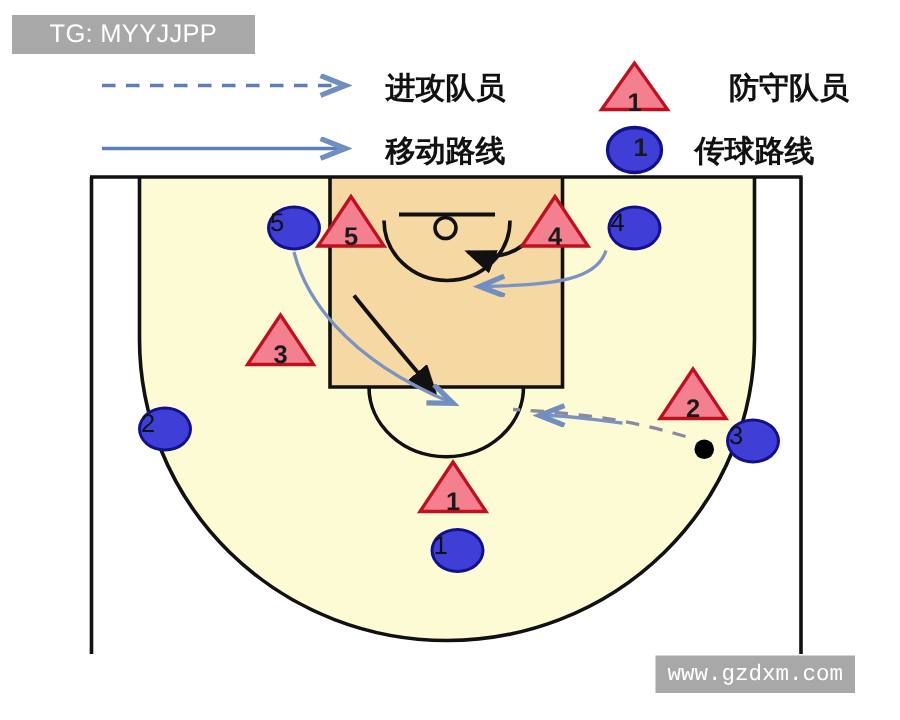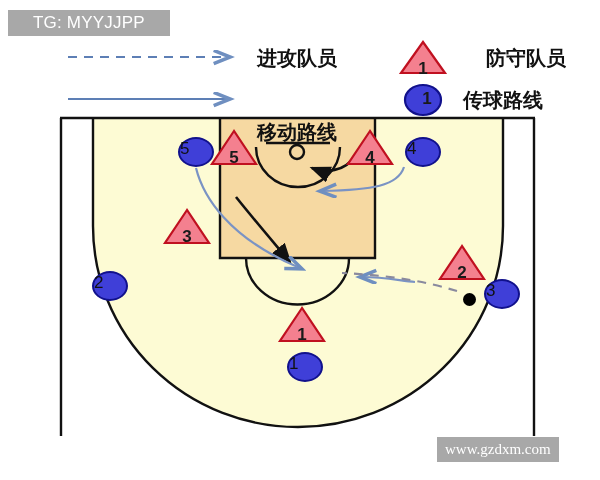--- a/index.html
+++ b/index.html
@@ -43,35 +43,35 @@
     position: absolute;
     left: 437px;
     top: 437px;
     background: #a8a8a8;
     color: #ffffff;
     font-size: 15px;
     line-height: 25px;
     height: 25px;
     padding: 0 8px;
     white-space: nowrap;
-    font-family: Liberation Serif, serif;
+    font-family: Liberation Mono, monospace;
   }
 
   
   .legend-label {
     position: absolute;
     color: #111111;
     font-size: 20px;
     line-height: 24px;
     white-space: nowrap;
     font-family: "DejaVu Sans", sans-serif;
     font-weight: 600;
   }
   .lg-pass-label  { left: 257px; top: 46px; }
-  .lg-move-label  { left: 257px; top: 88px; margin-top: 32px; }
+  .lg-move-label  { left: 257px; top: 88px; }
   .lg-def-label   { left: 486px; top: 46px; }
   .lg-off-label   { left: 463px; top: 88px; }
 
   
   .marker {
     position: absolute;
     width: 0; height: 0;
   }
   .marker .lbl {
     position: absolute;

